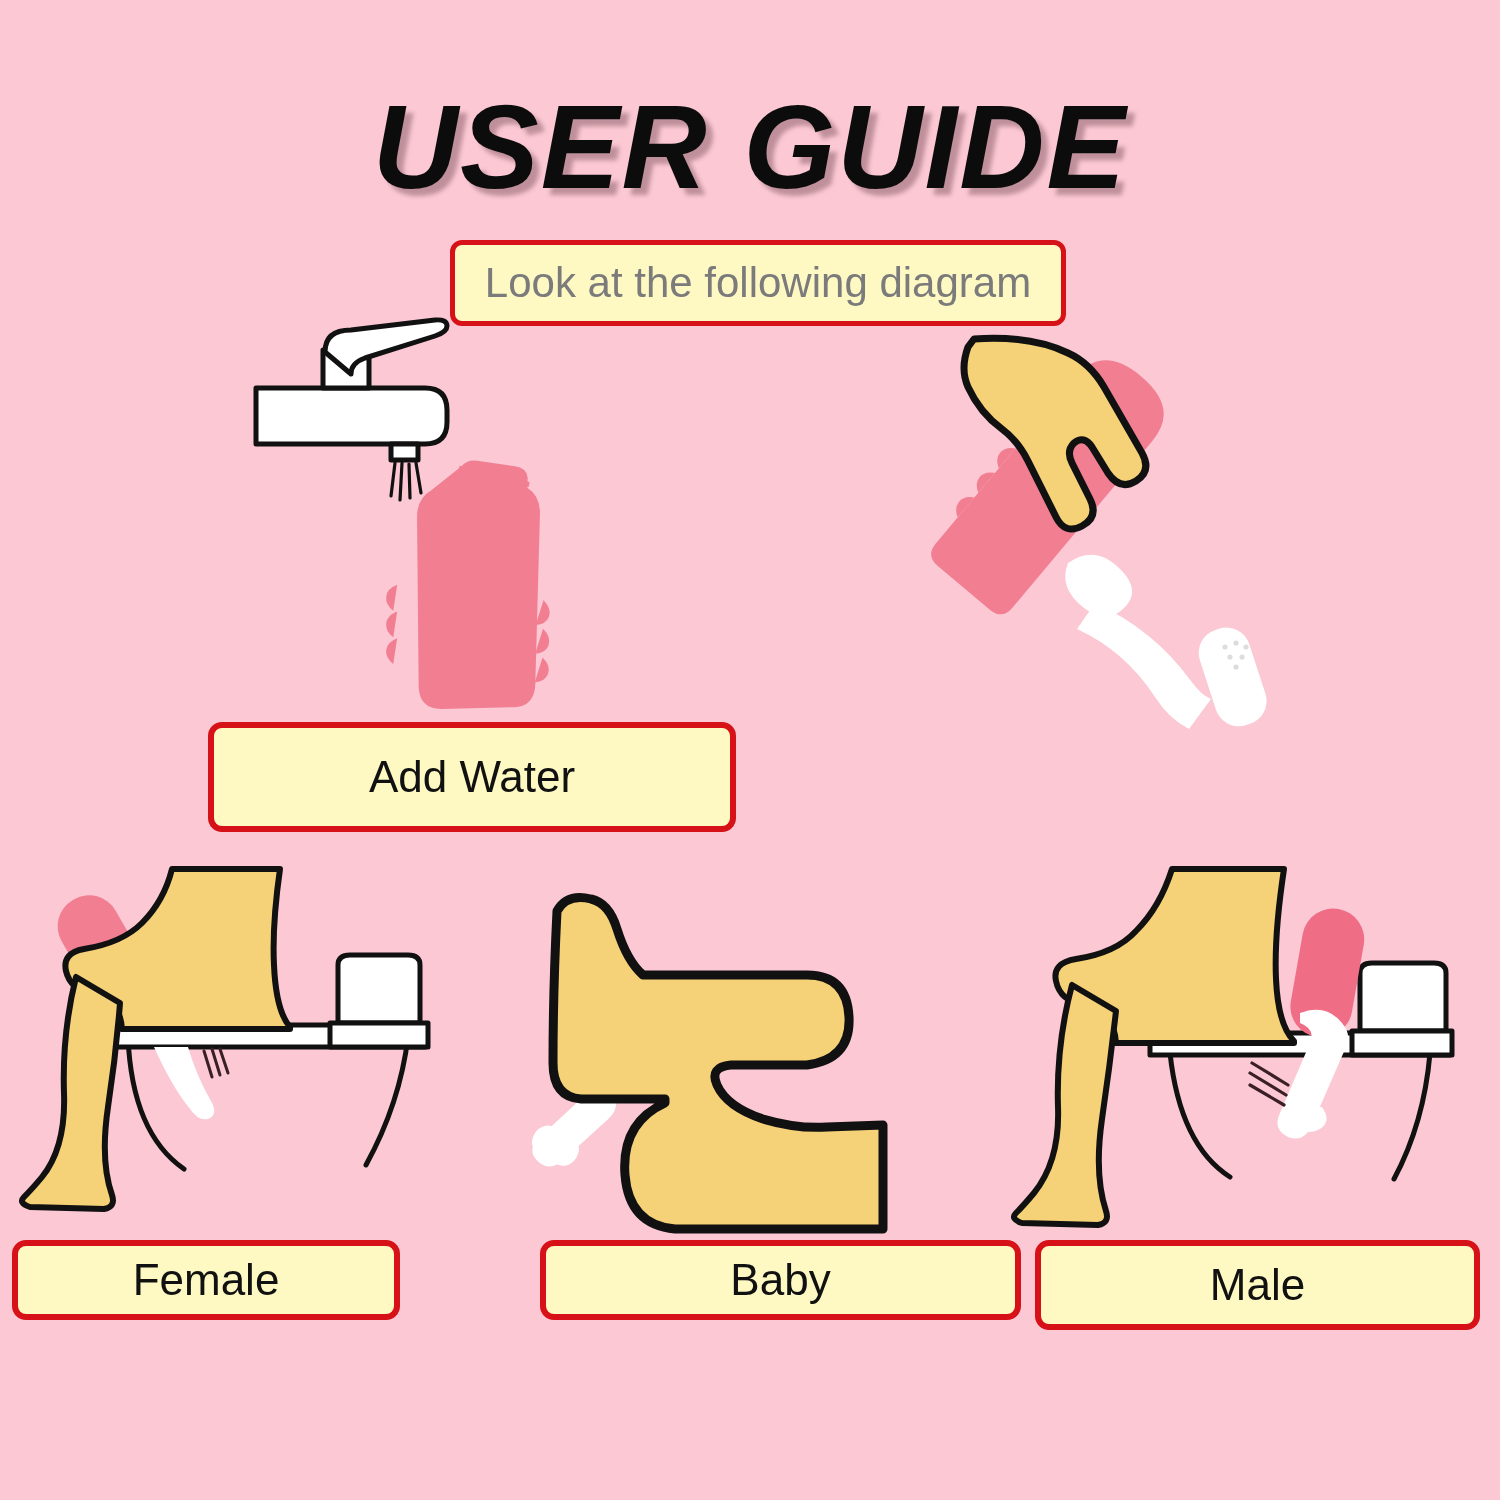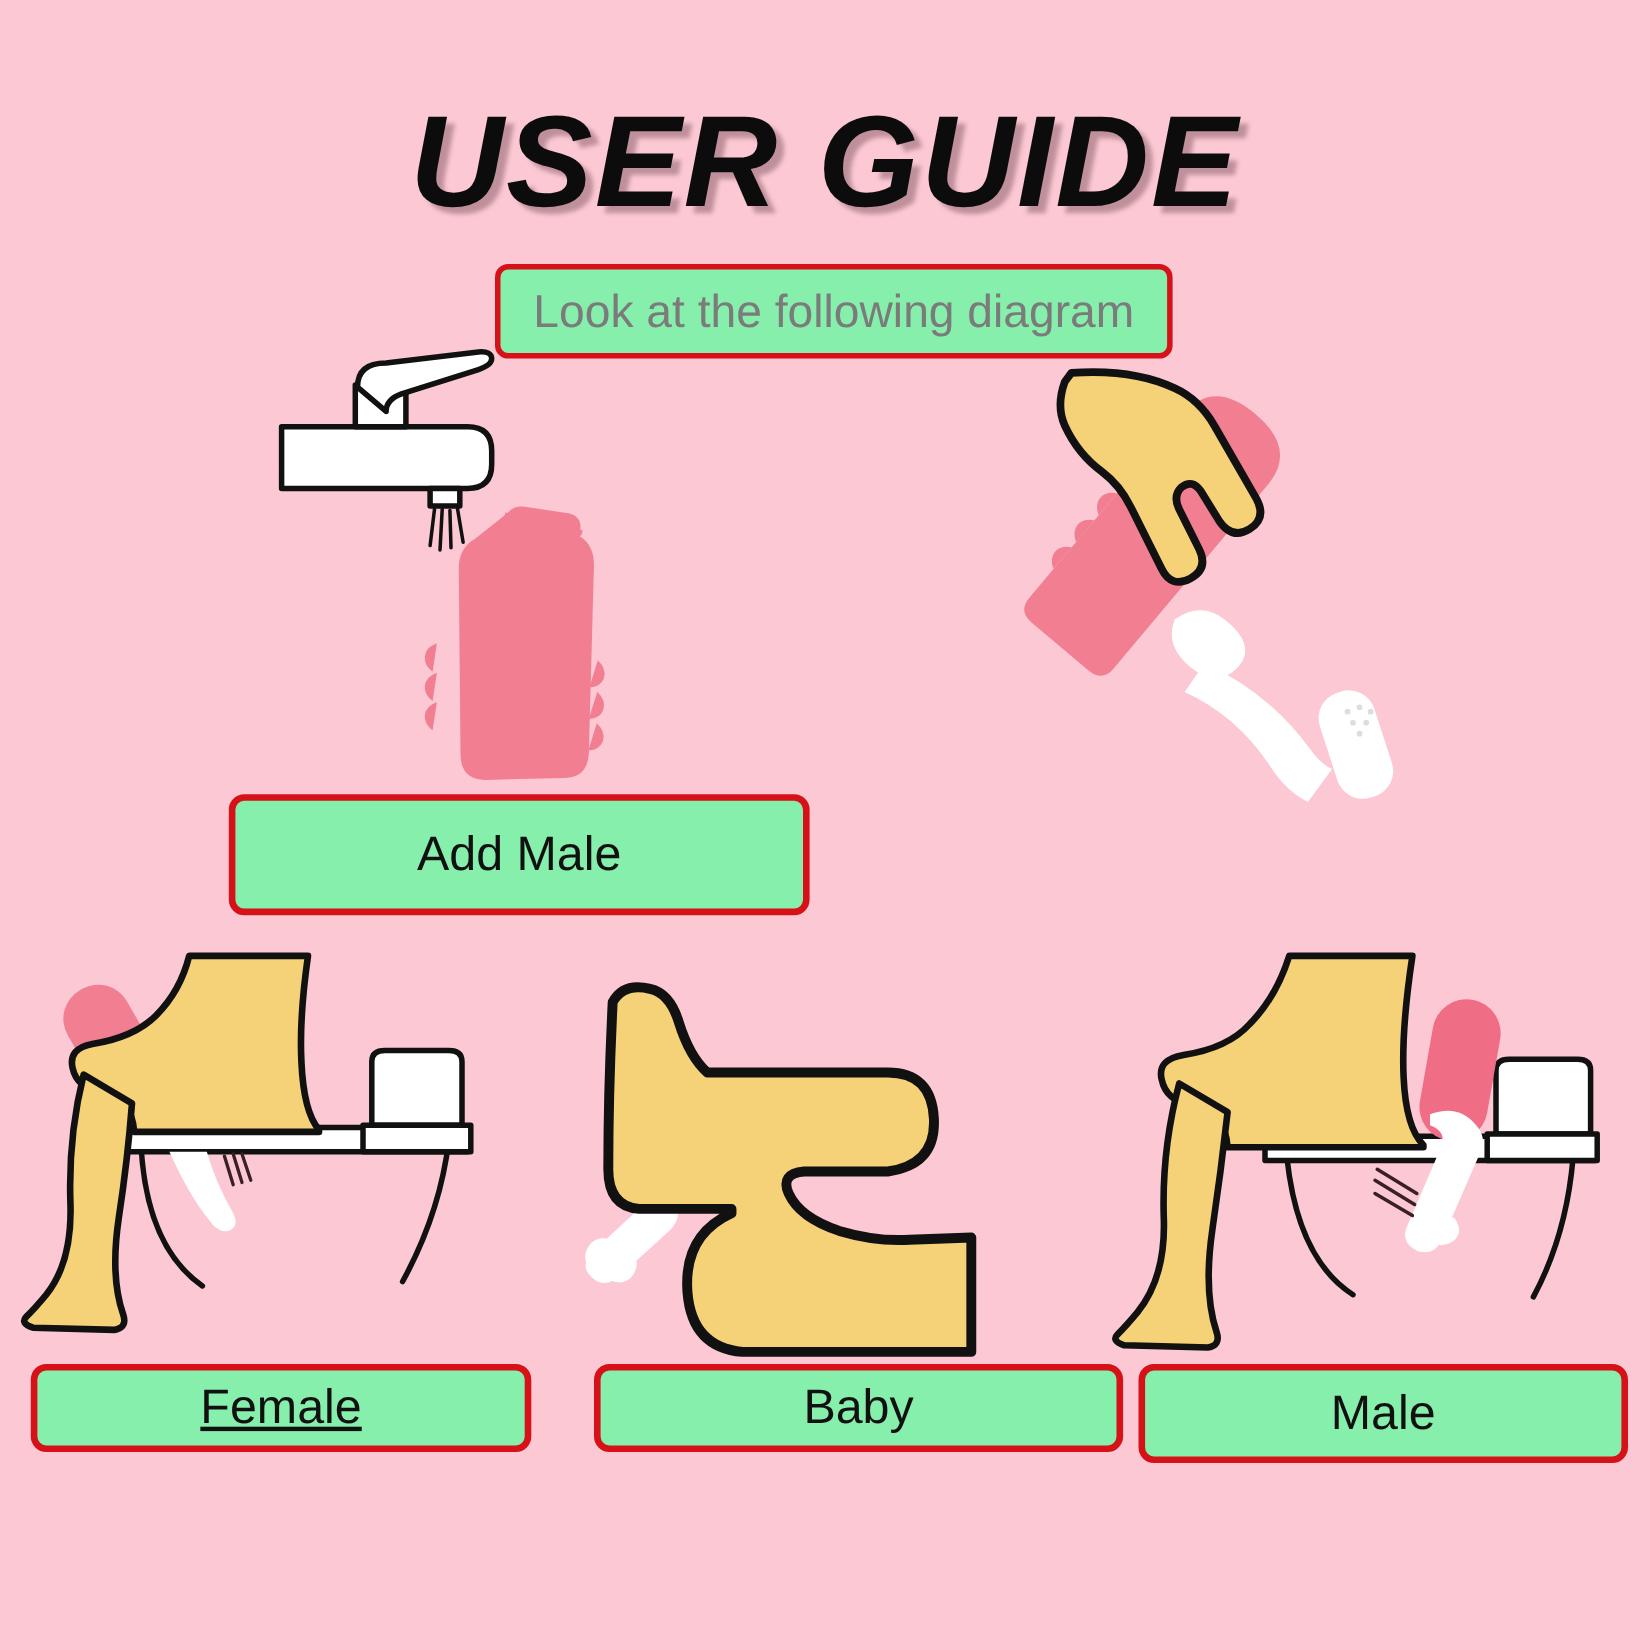--- a/index.html
+++ b/index.html
@@ -36,21 +36,21 @@
     letter-spacing: 2px;
     color: #0c0c0c;
     text-shadow: 7px 7px 4px rgba(80, 40, 50, 0.35);
     white-space: nowrap;
   }
 
   
   .label-box {
     position: absolute;
     box-sizing: border-box;
-    background: #86efac;
+    background: #fef9c3;
     border: 6px solid #d61118;
     border-radius: 14px;
     display: flex;
     align-items: center;
     justify-content: center;
     text-align: left;
     color: #111111;
     font-size: 44px;
     line-height: 52px;
   }
@@ -76,25 +76,24 @@
   #label-upside-down {
     left: 855px;
     top: 722px;
     width: 505px;
     height: 110px;
     font-size: 42px;
     line-height: 50px;
   }
 
   #label-female {
-    left: 28px;
+    left: 12px;
     top: 1240px;
-    width: 455px;
+    width: 388px;
     height: 80px;
-    text-decoration: underline;
   }
 
   #label-baby {
     left: 540px;
     top: 1240px;
     width: 481px;
     height: 80px;
   }
 
   #label-male {
@@ -408,21 +407,21 @@
                  q-6,6 6,10
                  l76,2
                  q12,-2 8,-14
                  q-12,-36 -4,-92
                  q8,-54 14,-108 z"></path>
       </g>
     </svg>
   </div>
 
   <div class="label-box" id="label-add-water">
-    <span>Add Male</span>
+    <span>Add Water</span>
   </div>
 
 
   <div class="label-box" id="label-female">
     <span>Female</span>
   </div>
 
   <div class="label-box" id="label-baby">
     <span>Baby</span>
   </div>

